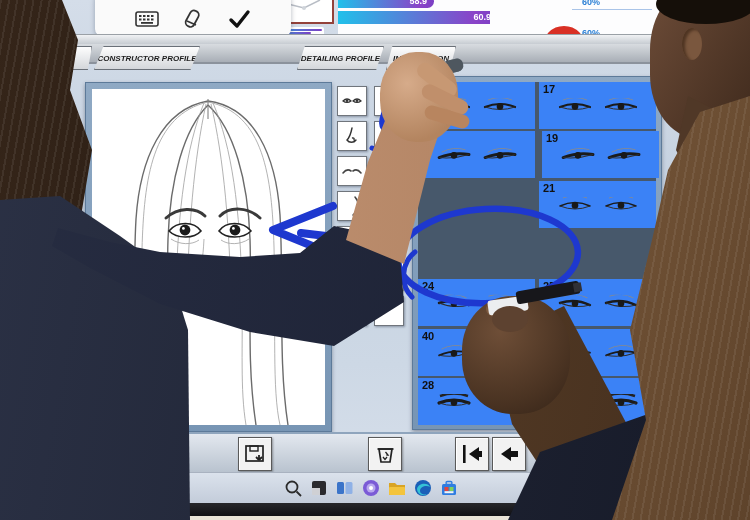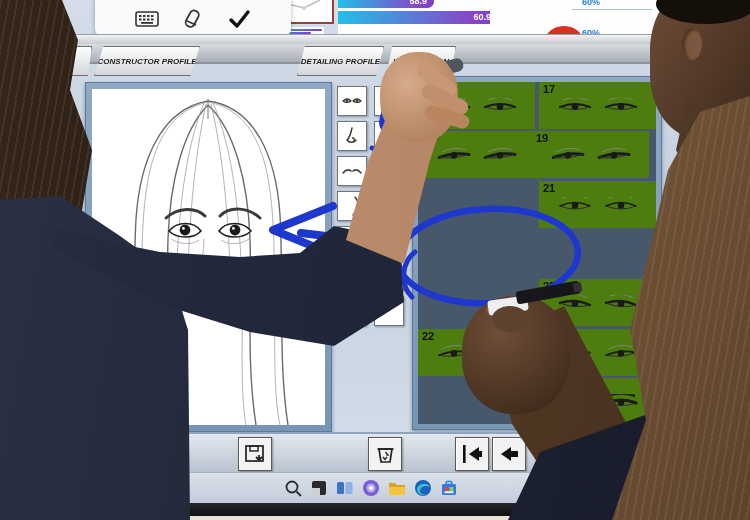--- a/index.html
+++ b/index.html
@@ -25,31 +25,31 @@
   .gbar{position:absolute;left:0;height:13px;border-radius:0 7px 7px 0;
     background:linear-gradient(90deg,#20c0ea,#8a43c8 85%,#7b3fc4);
     color:#fff;font-size:9px;font-weight:bold;line-height:13px;text-align:right;padding-right:7px;}
   .rightpanel{left:490px;top:0;width:172px;height:42px;background:#fdfdfe;overflow:hidden;}
   .pct{position:absolute;color:#2b7fd4;font-weight:bold;font-size:9px;}
   .pctline{position:absolute;left:82px;top:9px;width:80px;height:1px;background:#a9c4e8;}
   .redarc{position:absolute;left:52px;top:26px;width:44px;height:44px;border-radius:50%;border:10px solid #d93025;}
   .chrome{left:0;top:34px;width:750px;height:10px;background:linear-gradient(180deg,#f0f2f4,#c7ccd2);border-top:1px solid #9aa0a6;}
   
   .tabstrip{left:0;top:44px;width:750px;height:20px;background:linear-gradient(180deg,#d8dce0,#a8aeb6);border-bottom:2px solid #8b929c;}
-  .tab{position:absolute;top:2px;height:30px;background:linear-gradient(180deg,#ffffff,#d2d5d9);
+  .tab{position:absolute;top:2px;height:24px;background:linear-gradient(180deg,#ffffff,#d2d5d9);
     clip-path:polygon(9% 0,100% 0,91% 100%,0 100%);box-shadow:inset 0 0 0 1px #6a7078;
     display:flex;align-items:center;justify-content:center;cursor:pointer;}
   .tab span{font-size:8px;font-weight:bold;font-style:italic;color:#1c1c1c;white-space:nowrap;}
   
   .frame{background:linear-gradient(180deg,#8fa9c4,#7795b4);box-shadow:0 2px 4px rgba(30,40,60,.4),inset 0 0 0 1px #5d7a99;}
   .sketchpanel{left:85px;top:82px;width:247px;height:350px;padding:7px;}
   .sketchpanel .inner{width:100%;height:100%;background:#fff;}
   .gridpanel{left:412px;top:76px;width:250px;height:354px;padding:6px;background:linear-gradient(180deg,#8fa9c4,#7795b4);}
   .gridinner{position:relative;width:238px;height:342px;background:#47586b;}
-  .gcell{position:absolute;width:117px;height:47px;background:#4d7c0f;cursor:pointer;}
+  .gcell{position:absolute;width:117px;height:47px;background:#3b82f6;cursor:pointer;}
   .gnum{position:absolute;left:4px;top:1px;font-size:11px;font-weight:bold;color:#111;}
   .geyes{position:absolute;left:0;right:0;top:16px;display:flex;justify-content:center;gap:10px;}
   
   .fbtn{position:absolute;width:30px;height:30px;background:#fff;border:1px solid #70757c;
     box-shadow:1px 1px 2px rgba(40,50,70,.4);display:flex;align-items:center;justify-content:center;cursor:pointer;}
   
   .bottombar{left:0;top:432px;width:750px;height:40px;background:linear-gradient(180deg,#e3e8ef,#b9c3cf);border-top:2px solid #8fa5bd;}
   .bbtn{position:absolute;top:437px;width:34px;height:34px;background:#f2f2f2;border:1px solid #5a5a5a;
     box-shadow:inset 1px 1px 0 #fff,1px 1px 2px rgba(0,0,0,.35);display:flex;align-items:center;justify-content:center;cursor:pointer;}
   .taskbar{left:0;top:472px;width:750px;height:31px;background:linear-gradient(180deg,#dbe2ec,#c3ccda);border-top:1px solid #a9b2c0;}
@@ -296,21 +296,21 @@
               <path d="M6,4 Q18,-1 30,4" fill="none" stroke="#8a8a8a" stroke-width="0.8"></path>
             </svg>
             <svg width="36" height="17" viewBox="0 0 36 17" style="transform:rotate(-6deg)">
               <path d="M3,9 Q18,5 33,9" fill="none" stroke="#1b1b1b" stroke-width="3" stroke-linecap="round"></path>
               <path d="M3,9 Q18,12 33,9" fill="none" stroke="#2e2e2e" stroke-width="1"></path>
               <circle cx="18" cy="8.4" r="3.3" fill="#191919"></circle>
               <path d="M6,4 Q18,-1 30,4" fill="none" stroke="#8a8a8a" stroke-width="0.8"></path>
             </svg>
           </div>
         </div>
-        <div class="gcell" style="left: 114px; top: 49.3px;">
+        <div class="gcell" style="left: 124px; top: 49.3px;">
           <span class="gnum">19</span>
           <div class="geyes">
             <svg width="36" height="17" viewBox="0 0 36 17" style="transform:rotate(-6deg)">
               <path d="M3,9 Q18,5 33,9" fill="none" stroke="#1b1b1b" stroke-width="3" stroke-linecap="round"></path>
               <path d="M3,9 Q18,12 33,9" fill="none" stroke="#2e2e2e" stroke-width="1"></path>
               <circle cx="18" cy="8.4" r="3.3" fill="#191919"></circle>
               <path d="M6,4 Q18,-1 30,4" fill="none" stroke="#8a8a8a" stroke-width="0.8"></path>
             </svg>
             <svg width="36" height="17" viewBox="0 0 36 17" style="transform:rotate(-6deg)">
               <path d="M3,9 Q18,5 33,9" fill="none" stroke="#1b1b1b" stroke-width="3" stroke-linecap="round"></path>
@@ -330,39 +330,56 @@
               <path d="M6,1 Q18,-4 30,1" fill="none" stroke="#8a8a8a" stroke-width="0.8"></path>
             </svg>
             <svg width="36" height="17" viewBox="0 0 36 17" style="transform:rotate(0deg)">
               <path d="M3,9 Q18,2 33,9" fill="none" stroke="#1b1b1b" stroke-width="1.6" stroke-linecap="round"></path>
               <path d="M3,9 Q18,15 33,9" fill="none" stroke="#2e2e2e" stroke-width="1"></path>
               <circle cx="18" cy="8.4" r="3.3" fill="#191919"></circle>
               <path d="M6,1 Q18,-4 30,1" fill="none" stroke="#8a8a8a" stroke-width="0.8"></path>
             </svg>
           </div>
         </div>
+        <div class="gcell" style="left: 0px; top: 197.2px;">
+          <span class="gnum">24</span>
+          <div class="geyes">
+            <svg width="36" height="17" viewBox="0 0 36 17" style="transform:rotate(4deg)">
+              <path d="M3,9 Q18,3 33,9" fill="none" stroke="#1b1b1b" stroke-width="2.5" stroke-linecap="round"></path>
+              <path d="M3,9 Q18,14 33,9" fill="none" stroke="#2e2e2e" stroke-width="1"></path>
+              <circle cx="18" cy="8.4" r="3.3" fill="#191919"></circle>
+              <path d="M6,2 Q18,-3 30,2" fill="none" stroke="#8a8a8a" stroke-width="0.8"></path>
+            </svg>
+            <svg width="36" height="17" viewBox="0 0 36 17" style="transform:rotate(4deg)">
+              <path d="M3,9 Q18,3 33,9" fill="none" stroke="#1b1b1b" stroke-width="2.5" stroke-linecap="round"></path>
+              <path d="M3,9 Q18,14 33,9" fill="none" stroke="#2e2e2e" stroke-width="1"></path>
+              <circle cx="18" cy="8.4" r="3.3" fill="#191919"></circle>
+              <path d="M6,2 Q18,-3 30,2" fill="none" stroke="#8a8a8a" stroke-width="0.8"></path>
+            </svg>
+          </div>
+        </div>
         <div class="gcell" style="left: 121px; top: 197.2px;">
           <span class="gnum">25</span>
           <div class="geyes">
             <svg width="36" height="17" viewBox="0 0 36 17" style="transform:rotate(4deg)">
               <path d="M3,9 Q18,3 33,9" fill="none" stroke="#1b1b1b" stroke-width="2.5" stroke-linecap="round"></path>
               <path d="M3,9 Q18,14 33,9" fill="none" stroke="#2e2e2e" stroke-width="1"></path>
               <circle cx="18" cy="8.4" r="3.3" fill="#191919"></circle>
               <path d="M6,2 Q18,-3 30,2" fill="none" stroke="#8a8a8a" stroke-width="0.8"></path>
             </svg>
             <svg width="36" height="17" viewBox="0 0 36 17" style="transform:rotate(4deg)">
               <path d="M3,9 Q18,3 33,9" fill="none" stroke="#1b1b1b" stroke-width="2.5" stroke-linecap="round"></path>
               <path d="M3,9 Q18,14 33,9" fill="none" stroke="#2e2e2e" stroke-width="1"></path>
               <circle cx="18" cy="8.4" r="3.3" fill="#191919"></circle>
               <path d="M6,2 Q18,-3 30,2" fill="none" stroke="#8a8a8a" stroke-width="0.8"></path>
             </svg>
           </div>
         </div>
         <div class="gcell" style="left: 0px; top: 246.5px;">
-          <span class="gnum">22</span>
+          <span class="gnum">40</span>
           <div class="geyes">
             <svg width="36" height="17" viewBox="0 0 36 17" style="transform:rotate(-5deg)">
               <path d="M3,9 Q18,4 33,9" fill="none" stroke="#1b1b1b" stroke-width="1.8" stroke-linecap="round"></path>
               <path d="M3,9 Q18,13 33,9" fill="none" stroke="#2e2e2e" stroke-width="1"></path>
               <circle cx="18" cy="8.4" r="3.3" fill="#191919"></circle>
               <path d="M6,3 Q18,-2 30,3" fill="none" stroke="#8a8a8a" stroke-width="0.8"></path>
             </svg>
             <svg width="36" height="17" viewBox="0 0 36 17" style="transform:rotate(-5deg)">
               <path d="M3,9 Q18,4 33,9" fill="none" stroke="#1b1b1b" stroke-width="1.8" stroke-linecap="round"></path>
               <path d="M3,9 Q18,13 33,9" fill="none" stroke="#2e2e2e" stroke-width="1"></path>
@@ -378,20 +395,39 @@
               <path d="M3,9 Q18,4 33,9" fill="none" stroke="#1b1b1b" stroke-width="1.8" stroke-linecap="round"></path>
               <path d="M3,9 Q18,13 33,9" fill="none" stroke="#2e2e2e" stroke-width="1"></path>
               <circle cx="18" cy="8.4" r="3.3" fill="#191919"></circle>
               <path d="M6,3 Q18,-2 30,3" fill="none" stroke="#8a8a8a" stroke-width="0.8"></path>
             </svg>
             <svg width="36" height="17" viewBox="0 0 36 17" style="transform:rotate(-5deg)">
               <path d="M3,9 Q18,4 33,9" fill="none" stroke="#1b1b1b" stroke-width="1.8" stroke-linecap="round"></path>
               <path d="M3,9 Q18,13 33,9" fill="none" stroke="#2e2e2e" stroke-width="1"></path>
               <circle cx="18" cy="8.4" r="3.3" fill="#191919"></circle>
               <path d="M6,3 Q18,-2 30,3" fill="none" stroke="#8a8a8a" stroke-width="0.8"></path>
+            </svg>
+          </div>
+        </div>
+        <div class="gcell" style="left: 0px; top: 295.8px;">
+          <span class="gnum">28</span>
+          <div class="geyes">
+            <svg width="36" height="17" viewBox="0 0 36 17" style="transform:rotate(0deg)">
+              <path d="M3,9 Q18,3 33,9" fill="none" stroke="#1b1b1b" stroke-width="3.2" stroke-linecap="round"></path>
+              <path d="M3,9 Q18,14 33,9" fill="none" stroke="#2e2e2e" stroke-width="1"></path>
+              <circle cx="18" cy="8.4" r="3.3" fill="#191919"></circle>
+              <path d="M6,2 Q18,-3 30,2" fill="none" stroke="#8a8a8a" stroke-width="0.8"></path>
+              <path d="M4,2 Q18,-3 32,2" fill="none" stroke="#222" stroke-width="2.4"></path>
+            </svg>
+            <svg width="36" height="17" viewBox="0 0 36 17" style="transform:rotate(0deg)">
+              <path d="M3,9 Q18,3 33,9" fill="none" stroke="#1b1b1b" stroke-width="3.2" stroke-linecap="round"></path>
+              <path d="M3,9 Q18,14 33,9" fill="none" stroke="#2e2e2e" stroke-width="1"></path>
+              <circle cx="18" cy="8.4" r="3.3" fill="#191919"></circle>
+              <path d="M6,2 Q18,-3 30,2" fill="none" stroke="#8a8a8a" stroke-width="0.8"></path>
+              <path d="M4,2 Q18,-3 32,2" fill="none" stroke="#222" stroke-width="2.4"></path>
             </svg>
           </div>
         </div>
         <div class="gcell" style="left: 121px; top: 295.8px;">
           <span class="gnum">29</span>
           <div class="geyes">
             <svg width="36" height="17" viewBox="0 0 36 17" style="transform:rotate(0deg)">
               <path d="M3,9 Q18,3 33,9" fill="none" stroke="#1b1b1b" stroke-width="3.2" stroke-linecap="round"></path>
               <path d="M3,9 Q18,14 33,9" fill="none" stroke="#2e2e2e" stroke-width="1"></path>
               <circle cx="18" cy="8.4" r="3.3" fill="#191919"></circle>

